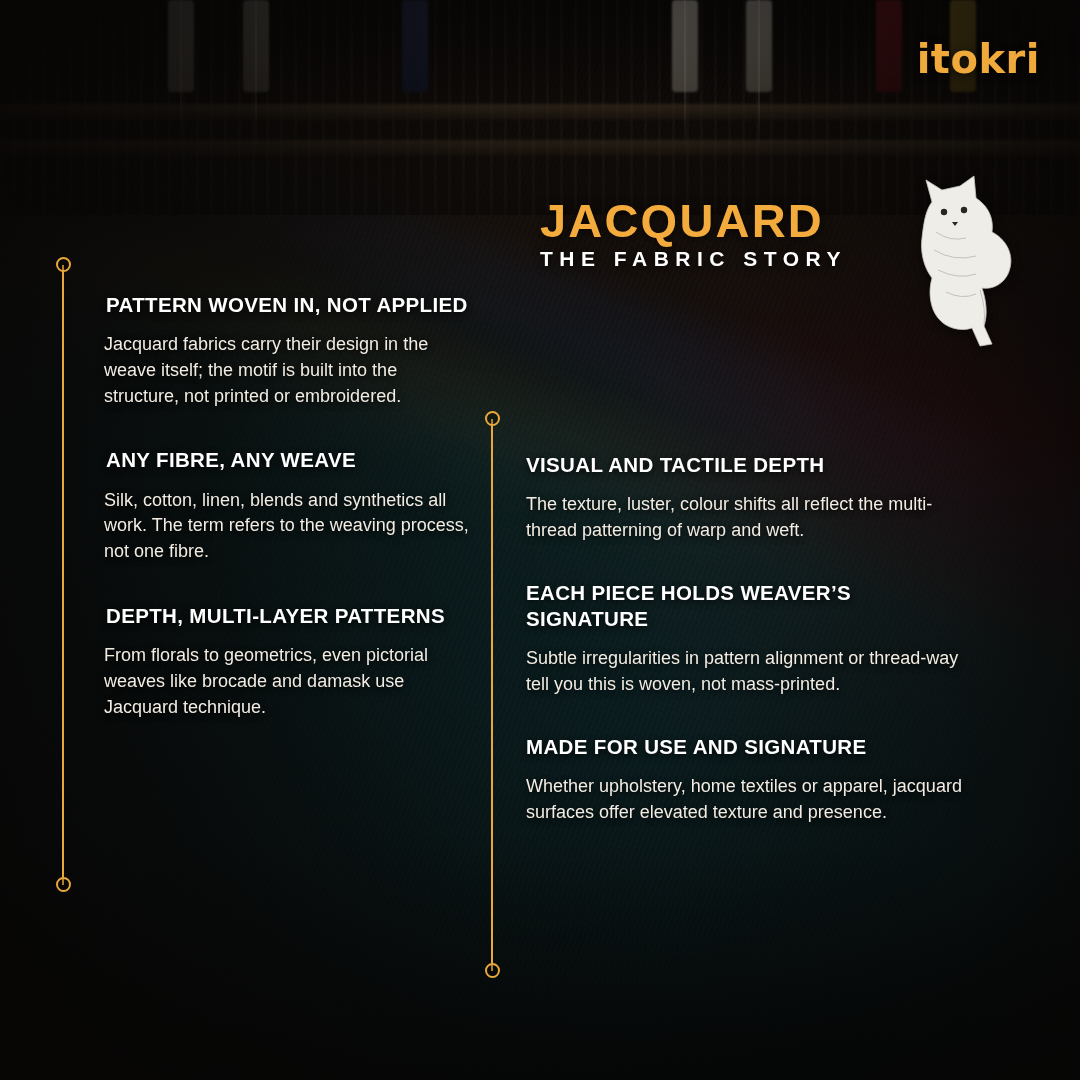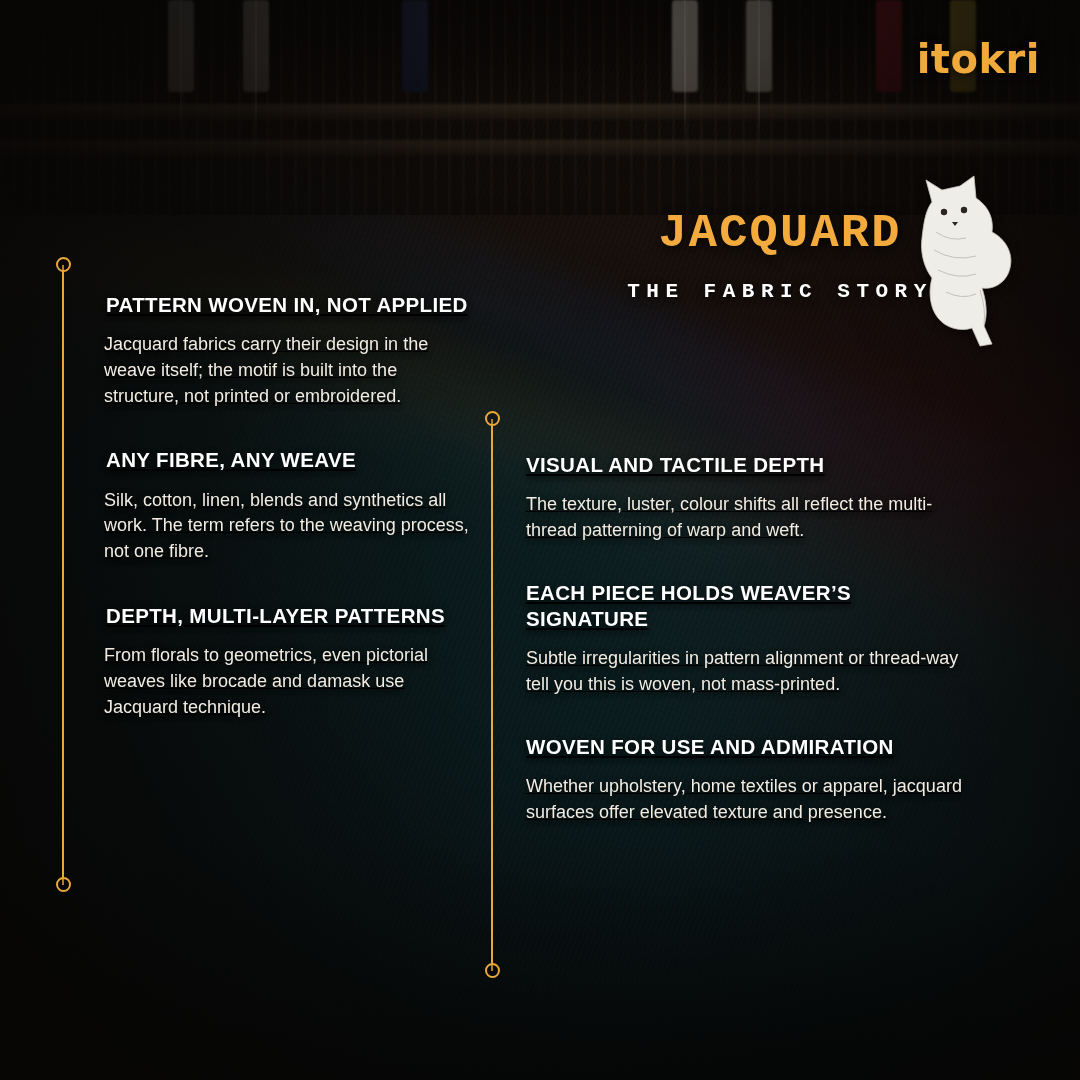--- a/index.html
+++ b/index.html
@@ -75,32 +75,30 @@
   .logo {
     position: absolute; right: 40px; top: 36px;
     font-family: "DejaVu Sans", sans-serif;
     font-size: 40px; font-weight: 700; letter-spacing: 0.5px;
     color: #f0a93b;
     text-shadow: 0 2px 8px rgba(0,0,0,0.7);
   }
 
   
   .titleblock {
-    position: absolute; left: 540px; top: 209px; width: 480px;
-    text-align: center;
-    font-family: Liberation Mono, monospace;
+    position: absolute; left: 540px; top: 196px; width: 480px;
+    text-align: left;
   }
   .title {
     color: #f3ab3e;
     font-size: 47px; line-height: 1.08; font-weight: 800;
     letter-spacing: 2.2px;
     text-shadow: 0 3px 12px rgba(0,0,0,0.75);
   }
   .subtitle {
-    margin-top: 20px;
     color: #ffffff;
     font-size: 21px; font-weight: 700; letter-spacing: 6.5px;
     text-shadow: 0 2px 8px rgba(0,0,0,0.8);
   }
 
   
   .cat {
     position: absolute; right: 58px; top: 172px;
     width: 120px; height: 185px;
     opacity: 0.97;
@@ -109,21 +107,21 @@
 
   
   .rail { position: absolute; width: 2px; background: #e9a83a; }
   .rail-dot {
     position: absolute; width: 15px; height: 15px; border-radius: 50%;
     border: 2.5px solid #e9a83a; background: rgba(0,0,0,0.25);
     left: -6.5px;
   }
 
   
-  .col { position: absolute; text-decoration: underline; }
+  .col { position: absolute; }
   .col-left  { left: 100px; top: 292px; width: 372px; }
   .col-right { left: 526px; top: 452px; width: 445px; }
 
   .item { margin-bottom: 26px; }
   .item h3 {
     color: #ffffff;
     font-size: 20.5px; font-weight: 800; line-height: 1.28;
     letter-spacing: 0.35px;
     text-shadow: 0 2px 7px rgba(0,0,0,0.85);
     margin-bottom: 14px;
@@ -223,18 +221,18 @@
   <div class="col col-right">
     <div class="item">
       <h3>VISUAL AND TACTILE DEPTH</h3>
       <p>The texture, luster, colour shifts all reflect the multi-thread patterning of warp and weft.</p>
     </div>
     <div class="item">
       <h3>EACH PIECE HOLDS WEAVER’S SIGNATURE</h3>
       <p>Subtle irregularities in pattern alignment or thread-way tell you this is woven, not mass-printed.</p>
     </div>
     <div class="item">
-      <h3>WOVEN FOR USE AND ADMIRATION</h3>
+      <h3>MADE FOR USE AND SIGNATURE</h3>
       <p>Whether upholstery, home textiles or apparel, jacquard surfaces offer elevated texture and presence.</p>
     </div>
   </div>
 
 </div>
 
 </body></html>

